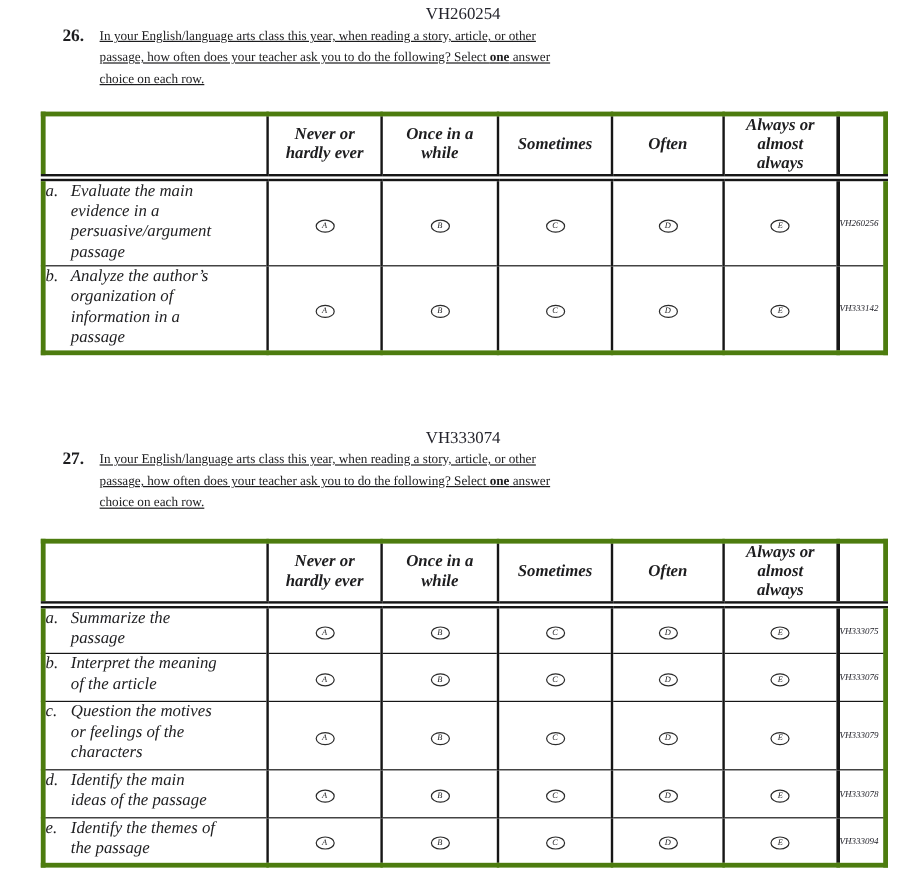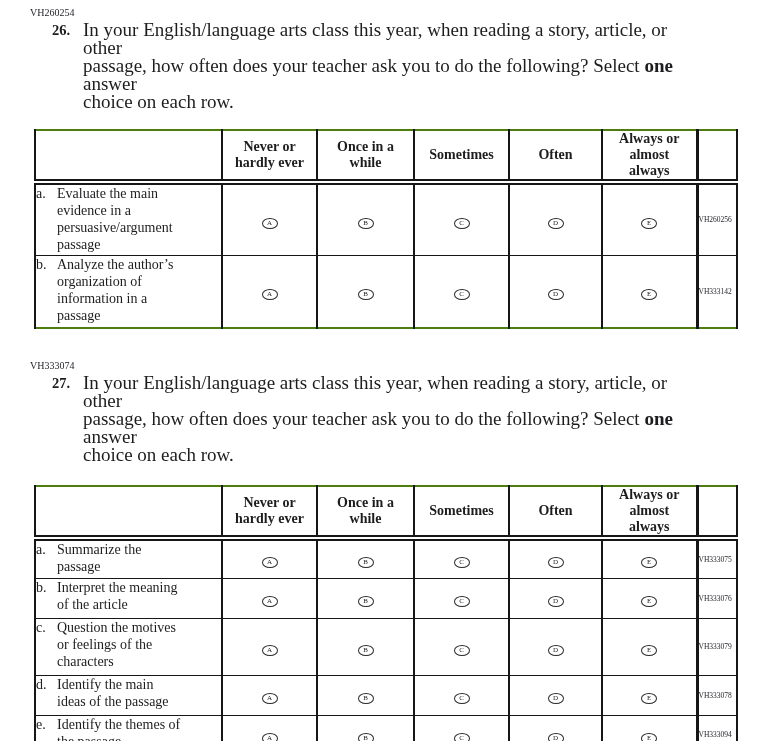--- a/index.html
+++ b/index.html
@@ -9,48 +9,50 @@
     width:759px; height:741px;
     background:#ffffff;
     color:#1d1d1f;
     font-family:"Liberation Serif","DejaVu Serif",serif;
     overflow:hidden;
   }
   .qblock { position:absolute; left:30px; width:712px; }
   .qblock.q0 { top:8px; }
   .qblock.q1 { top:361px; }
   .acc-code {
-    text-align:left;
-    font-size:10px;
+    text-align:center;
+    font-size:14px;
     line-height:10px;
     color:#24242c;
     height:10px;
   }
   .qline { display:flex; padding-left:12px; margin-top:3px; }
   .qnum {
     flex:0 0 31px;
     font-weight:bold;
     font-size:14.5px;
     line-height:18px;
     margin-left:10px;
   }
   .prompt {
     width:620px;
-    font-size:19px;
+    font-size:11px;
     line-height:18px;
     white-space:pre-line;
+    text-decoration:underline;
   }
   .b { font-weight:bold; }
 
   table.grid {
     border-collapse:collapse;
     table-layout:fixed;
     width:702px;
-    border:2px solid #4d7c0f;
+    border:4px solid #4d7c0f;
     margin-left:4px;
+    font-style:italic;
   }
   .q0 table.grid { margin-top:18px; }
   .q1 table.grid { margin-top:21px; }
 
   .grid th, .grid td {
     border-left:2px solid #161616;
     border-right:2px solid #161616;
     padding:0;
   }
   .grid th.code-col-cell, .grid td.code-cell { border-left:3px solid #161616; }

